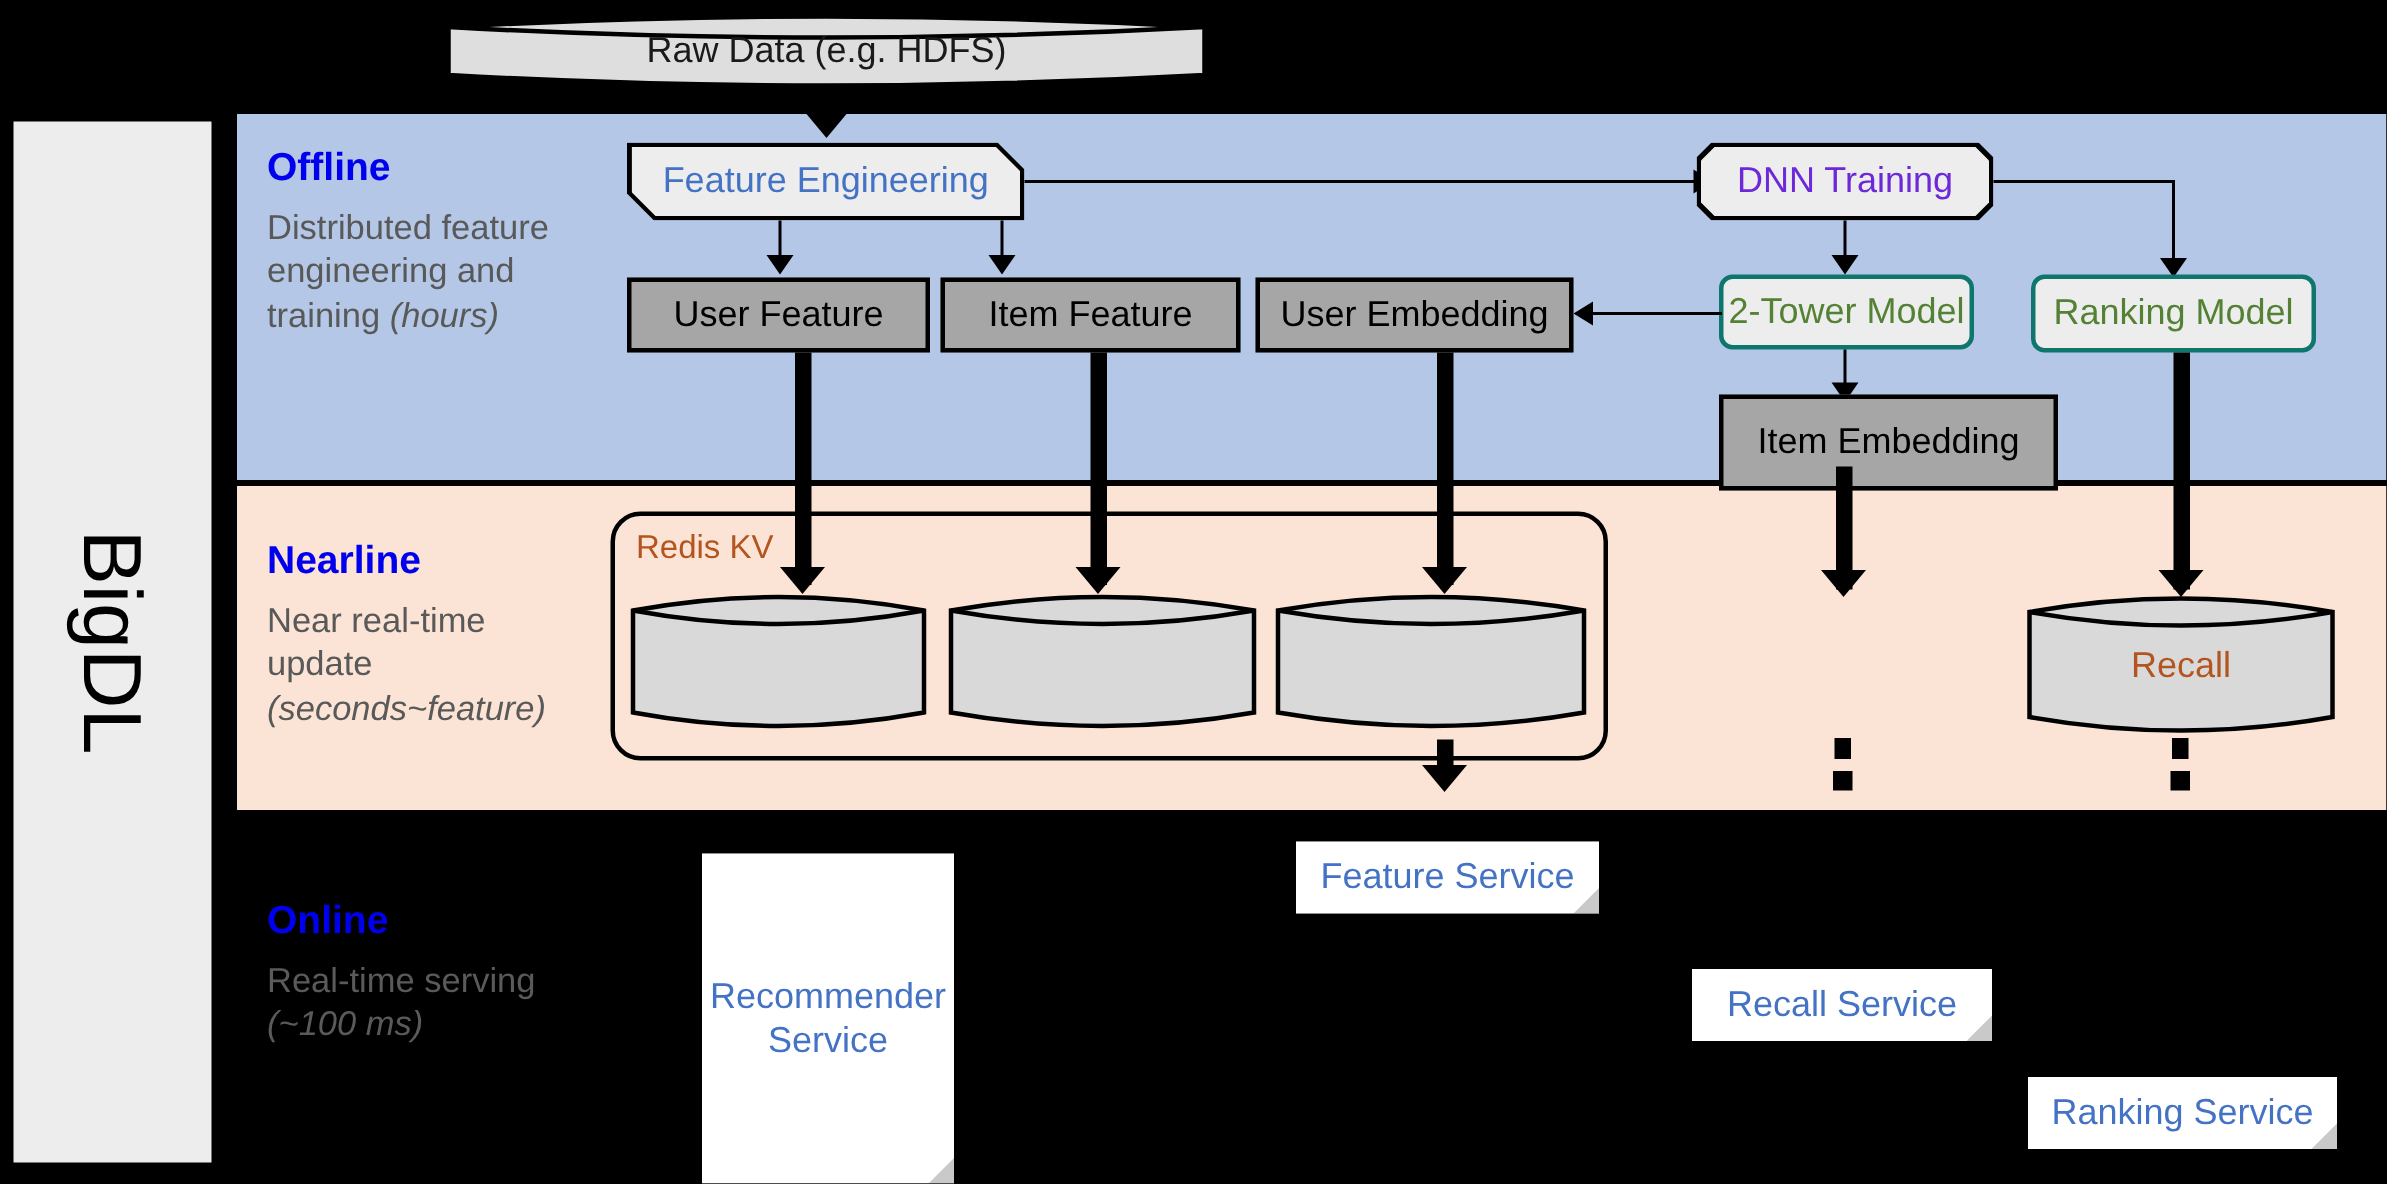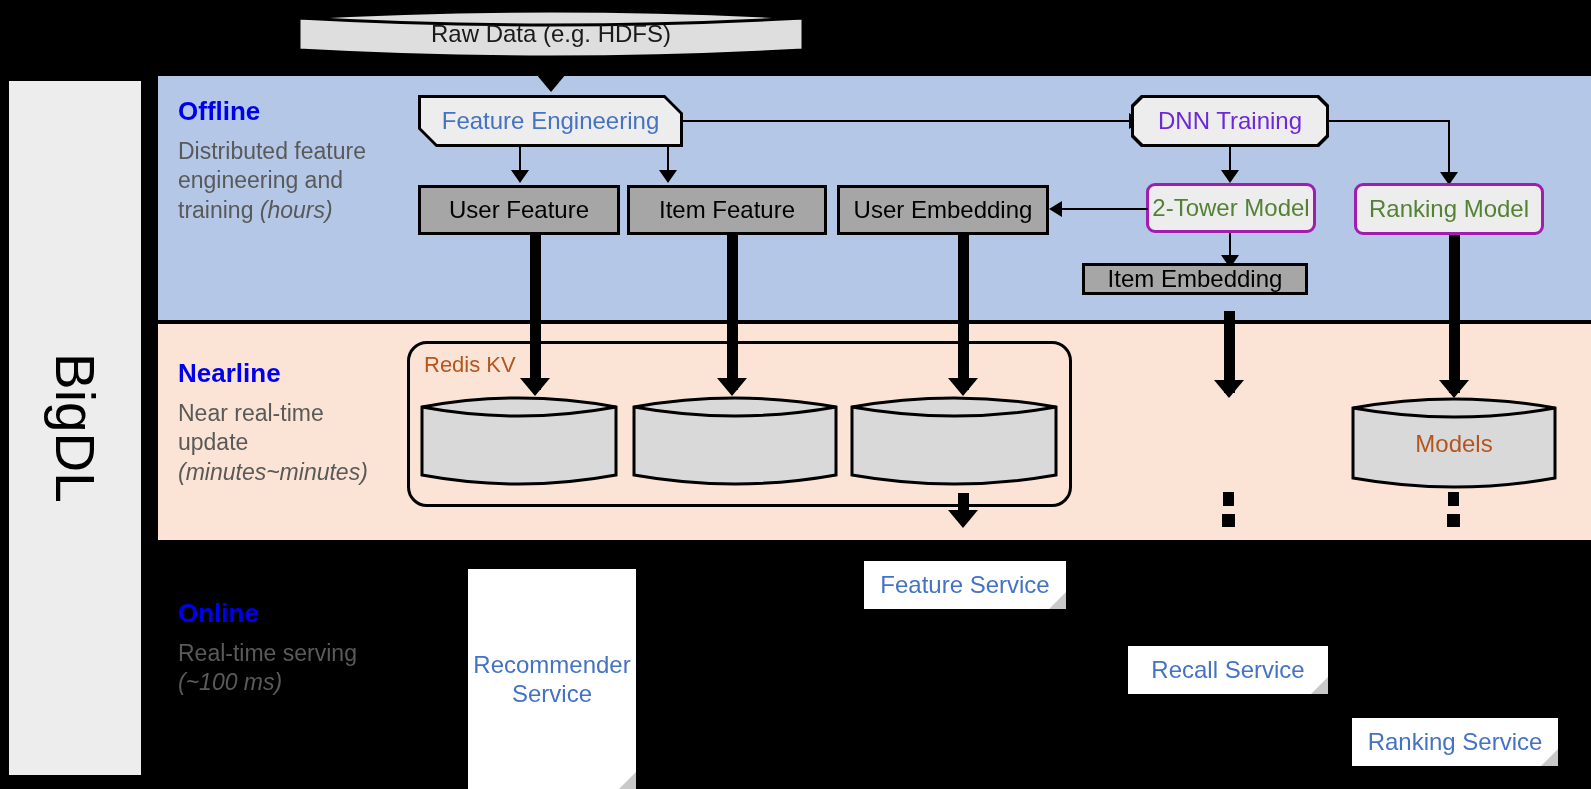--- a/index.html
+++ b/index.html
@@ -42,21 +42,21 @@
   
   .node { position:absolute; display:flex; align-items:center; justify-content:center;
           text-align:center; line-height:1.15; }
 
   
   .rect-gray {
     background:#a6a6a6; border:3px solid #000; color:#000; font-size:24px;
   }
   
   .proc {
-    background:#ededed; border:3px solid #a21caf; color:#4472c4; font-size:24px;
+    background:#ededed; border:3px solid #0f766e; color:#4472c4; font-size:24px;
   }
   .proc-green { color:#548235; }
   .bevel-wrap { position:absolute; background:#000;
     clip-path:polygon(0 0, calc(100% - 18px) 0, 100% 18px, 100% 100%, 18px 100%, 0 calc(100% - 18px)); }
   .bevel-in { position:absolute; inset:3px; background:#ededed;
     clip-path:polygon(0 0, calc(100% - 16px) 0, 100% 16px, 100% 100%, 16px 100%, 0 calc(100% - 16px));
     display:flex; align-items:center; justify-content:center; color:#4472c4; font-size:24px;}
 
   
   .notch-wrap { position:absolute; background:#000;
@@ -132,21 +132,21 @@
   <div id="bigdl-panel">
     <div id="bigdl-label">BigDL</div>
   </div>
 
   <div class="band-head" id="head-offline">
     <div class="band-title">Offline</div>
     <div class="band-desc"><span>Distributed feature engineering and training </span><em>(hours)</em></div>
   </div>
   <div class="band-head" id="head-nearline">
     <div class="band-title">Nearline</div>
-    <div class="band-desc"><span>Near real-time update </span><em>(minutes~minutes)</em></div>
+    <div class="band-desc"><span>Near real-time update </span><em>(seconds~feature)</em></div>
   </div>
   <div class="band-head" id="head-online">
     <div class="band-title">Online</div>
     <div class="band-desc"><span>Real-time serving </span><em>(~100 ms)</em></div>
   </div>
 
   <div class="cyl cyl-flat" style="left:296px; top:4px; width:510px; height:60px;">
     <svg viewBox="0 0 510 60" preserveAspectRatio="none">
       <path d="M3,14 Q255,0 507,14 L507,46 Q255,60 3,46 Z" fill="#dedede" stroke="#000" stroke-width="3"></path>
       <path d="M3,14 Q255,28 507,14" fill="none" stroke="#000" stroke-width="3"></path>
@@ -196,21 +196,21 @@
   <div class="node proc proc-green rounded" style="left:1354px; top:183px; width:190px; height:52px;">
     <span>Ranking Model</span>
   </div>
 
   <div class="ln hln" style="left:1062px; top:208px; width:86px;"></div>
   <div class="arrow-lf" style="left:1049px; top:201px;"></div>
 
   <div class="ln vln" style="left:1229px; top:233px; height:30px;"></div>
   <div class="arrow-dn" style="left:1221px; top:255px;"></div>
 
-  <div class="node rect-gray" style="left:1082px; top:263px; width:226px; height:32px;">
+  <div class="node rect-gray" style="left:1146px; top:263px; width:226px; height:64px;">
     <span>Item Embedding</span>
   </div>
 
   <div class="ln thick" style="left:530px; top:235px; height:155px;"></div>
   <div class="arrow-dn-big" style="left:520px; top:378px;"></div>
 
   <div class="ln thick" style="left:727px; top:235px; height:155px;"></div>
   <div class="arrow-dn-big" style="left:717px; top:378px;"></div>
 
   <div class="ln thick" style="left:958px; top:235px; height:155px;"></div>
@@ -242,21 +242,21 @@
       <path d="M3,18 L3,86 Q105,104 207,86 L207,18 Q105,0 3,18 Z" fill="#d9d9d9" stroke="#000" stroke-width="3"></path>
       <path d="M3,18 Q105,36 207,18" fill="none" stroke="#000" stroke-width="3"></path>
     </svg>
   </div>
 
   <div class="cyl" style="left:1350px; top:390px; width:208px; height:106px;">
     <svg viewBox="0 0 208 106" preserveAspectRatio="none">
       <path d="M3,18 L3,88 Q104,106 205,88 L205,18 Q104,0 3,18 Z" fill="#d9d9d9" stroke="#000" stroke-width="3"></path>
       <path d="M3,18 Q104,36 205,18" fill="none" stroke="#000" stroke-width="3"></path>
     </svg>
-    <div class="cyl-label">Models</div>
+    <div class="cyl-label">Recall</div>
   </div>
 
   <div class="ln thick" style="left:958px; top:493px; height:22px;"></div>
   <div class="arrow-dn-big" style="left:948px; top:510px;"></div>
 
   <div class="dash" style="left:1223px; top:492px;"></div>
   <div class="dash-sm" style="left:1222px; top:514px;"></div>
 
   <div class="dash" style="left:1448px; top:492px;"></div>
   <div class="dash-sm" style="left:1447px; top:514px;"></div>

